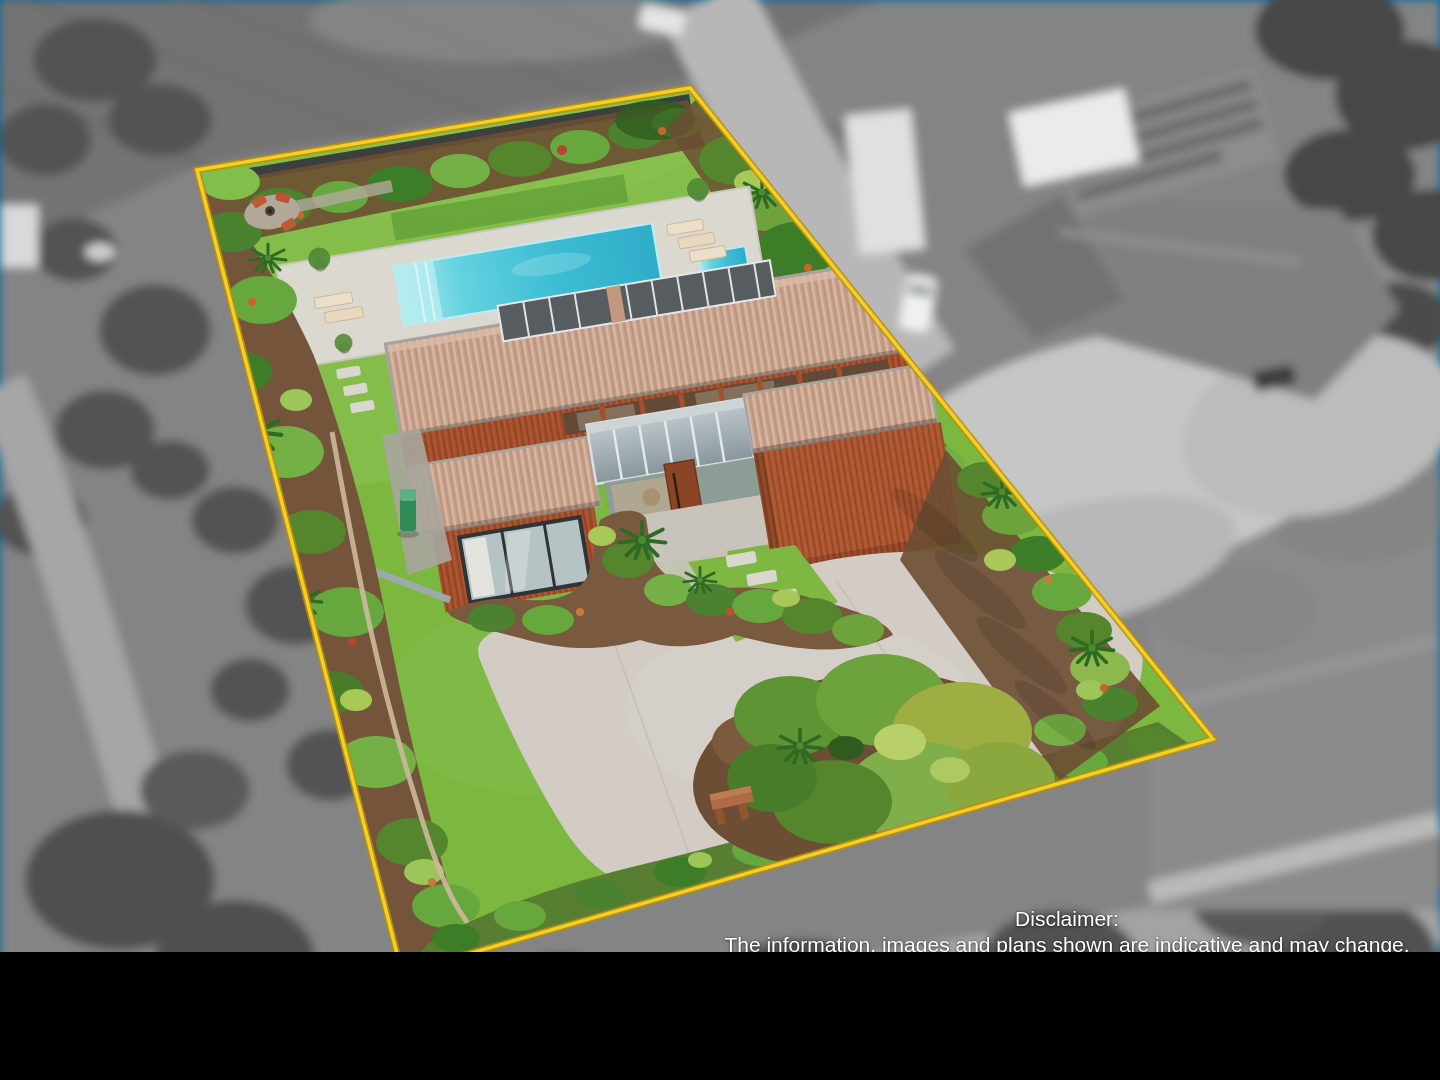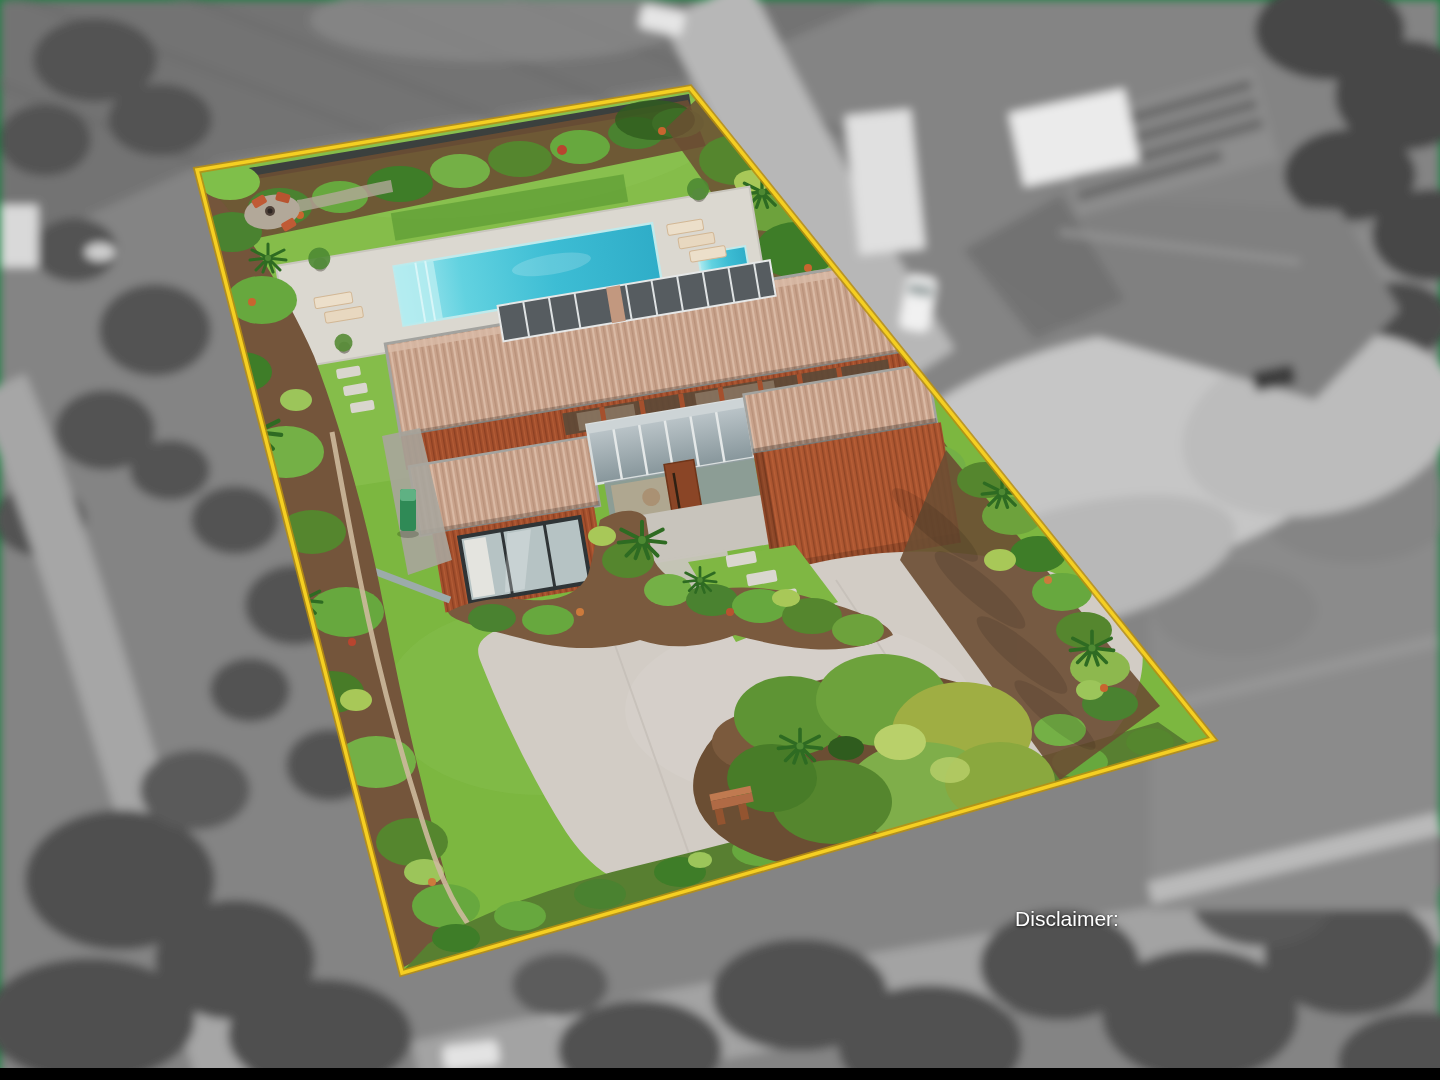--- a/index.html
+++ b/index.html
@@ -1,16 +1,16 @@
 <!DOCTYPE html>
 <html><head>
 <meta charset="utf-8">
 <style>
   html,body{margin:0;padding:0;background:#000;}
-  .stage{position:relative;width:1440px;height:1068px;overflow:hidden;background:#15803d;
+  .stage{position:relative;width:1440px;height:952px;overflow:hidden;background:#0369a1;
          font-family:"Liberation Sans",sans-serif;}
   .stage svg{position:absolute;left:0;top:0;width:1440px;height:1080px;display:block;}
   .disclaimer{position:absolute;left:697px;top:906px;width:740px;text-align:center;
               color:#fff;font-size:21px;line-height:26px;
               text-shadow:0 1px 3px rgba(0,0,0,.55),0 0 2px rgba(0,0,0,.4);}
 </style>
 </head>
 <body>
 
 <div class="stage">
@@ -409,14 +409,15 @@
   </g>
 
   <g>
     <polygon points="197,170 690,88 1213,739 402,973" fill="none" stroke="#b98f10" stroke-width="7" opacity="0.85"></polygon>
     <polygon points="197,170 690,88 1213,739 402,973" fill="none" stroke="#f5cf22" stroke-width="3.5"></polygon>
   </g>
 </svg>
 
   <div class="disclaimer">
     <div>Disclaimer:</div>
+    <div>The information, images and plans shown are indicative and may change.</div>
   </div>
 </div>
 
 </body></html>

